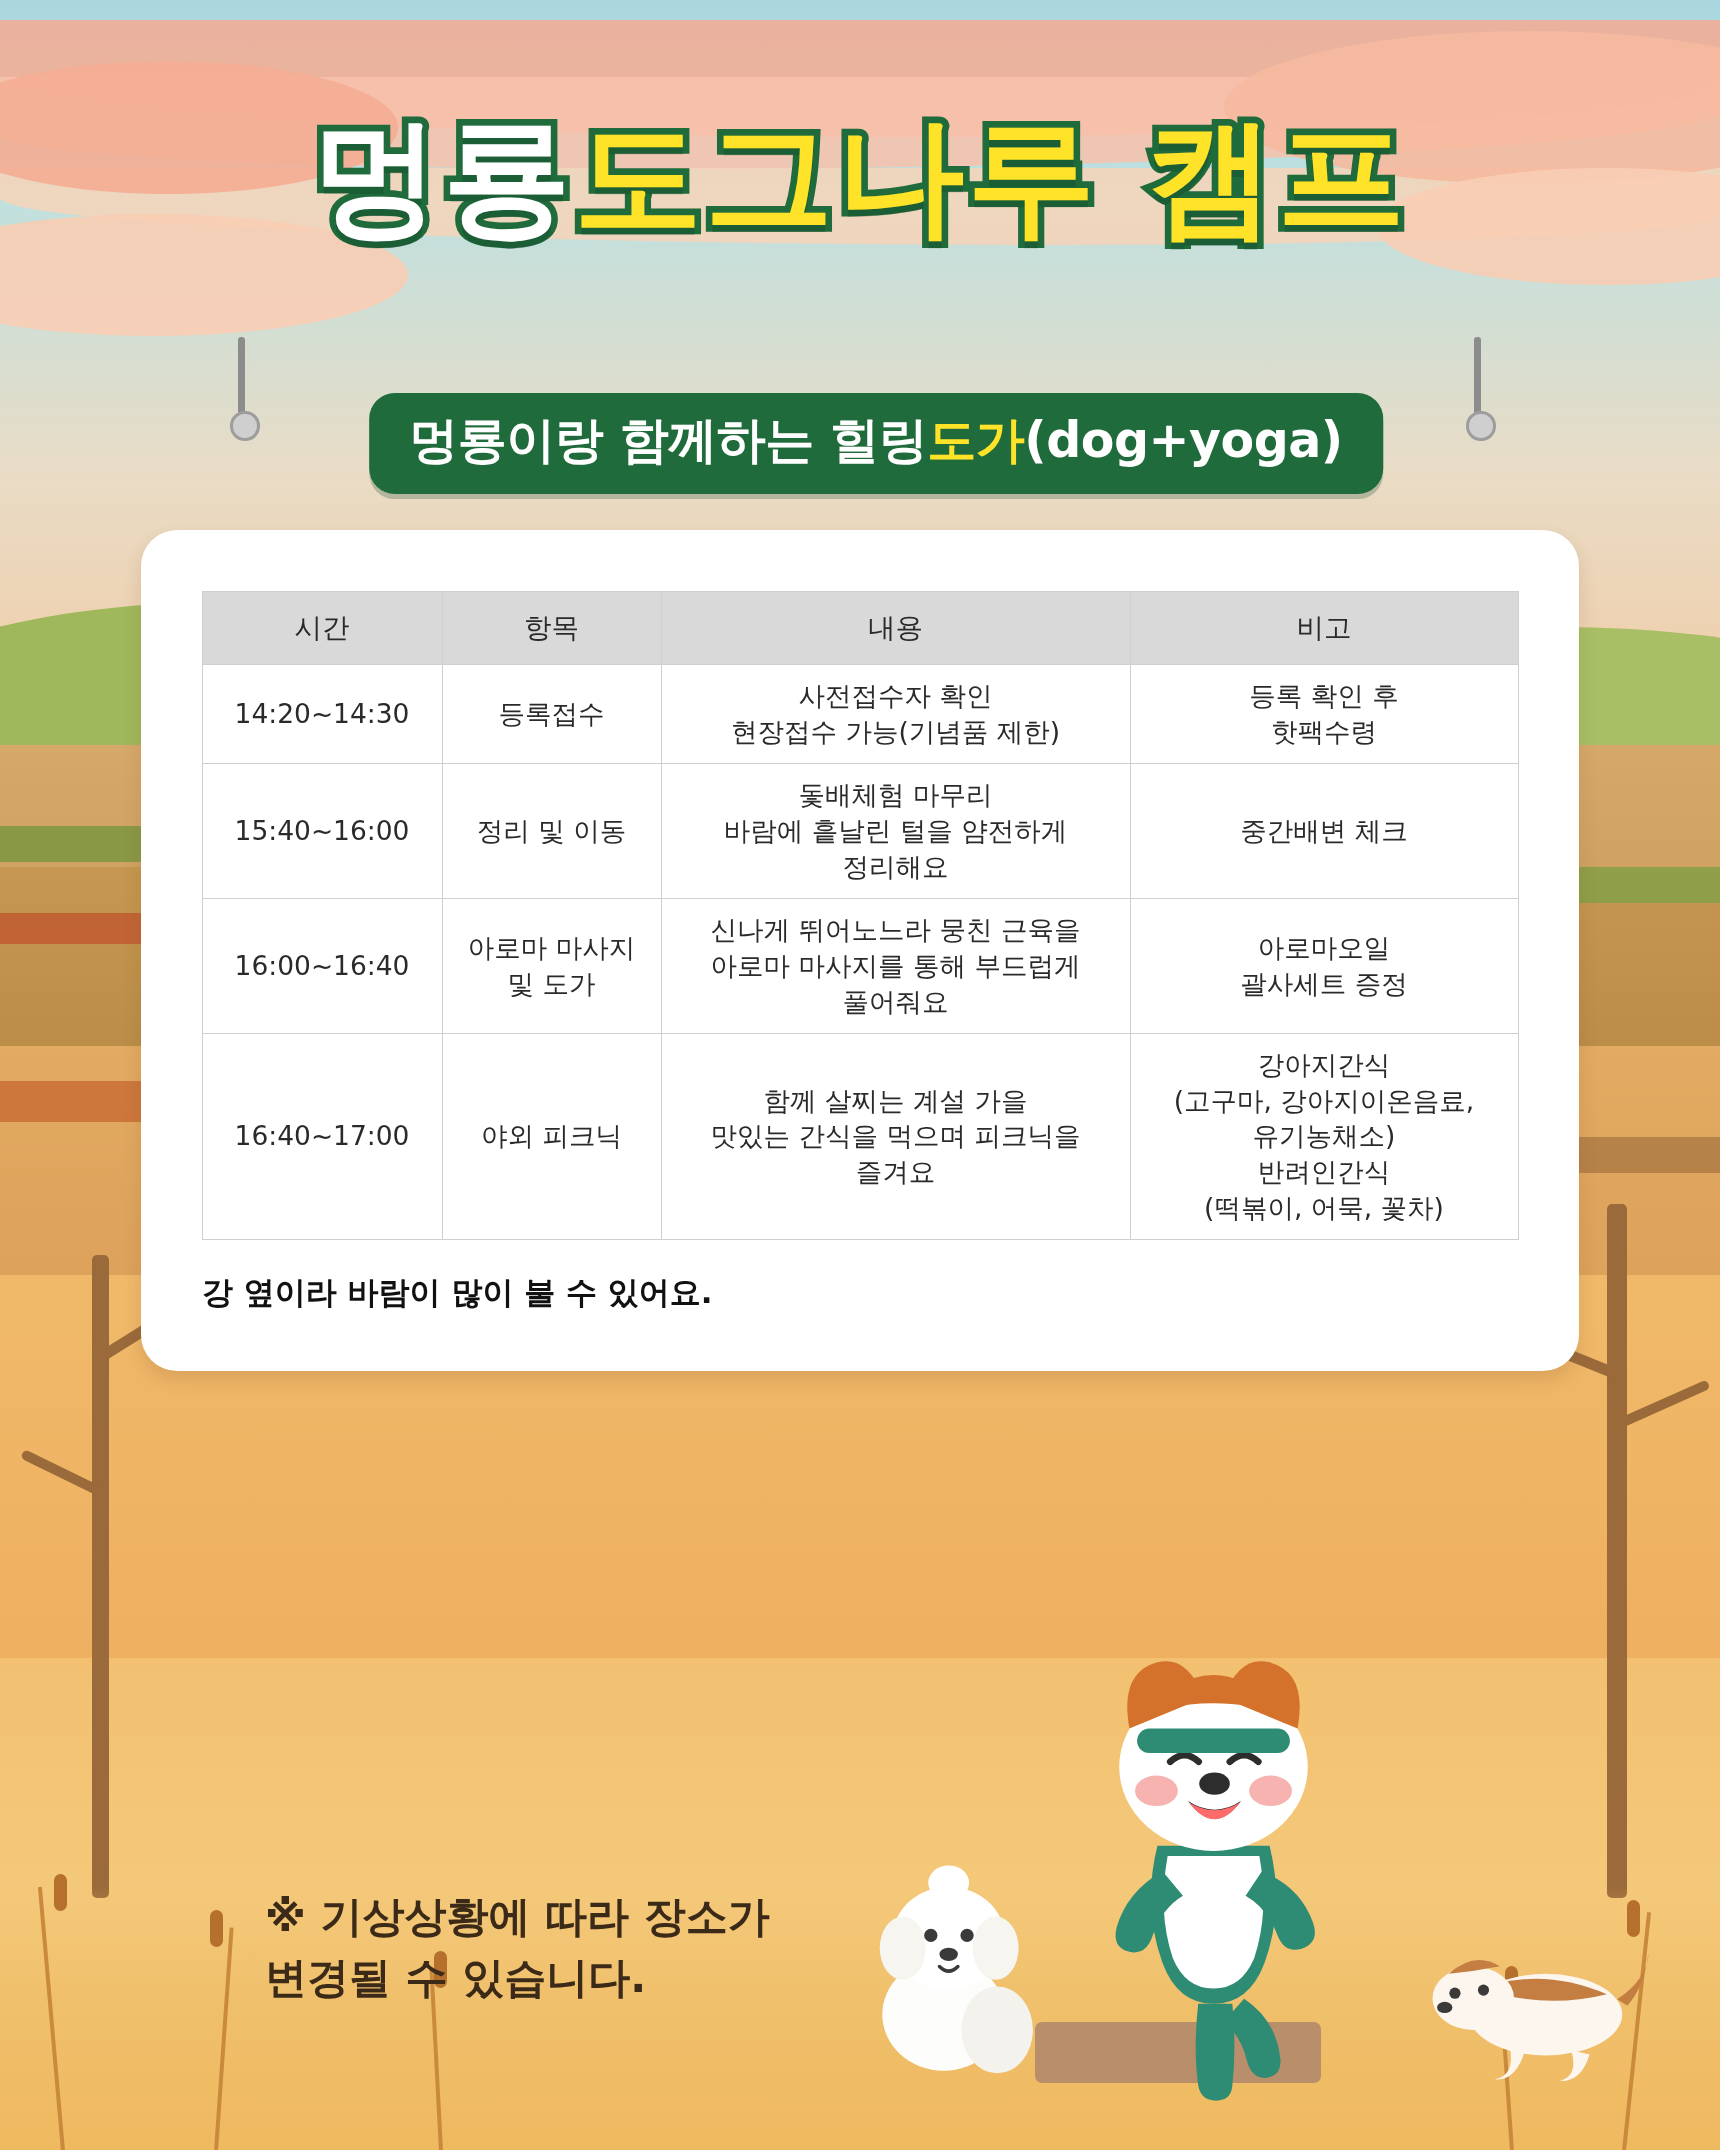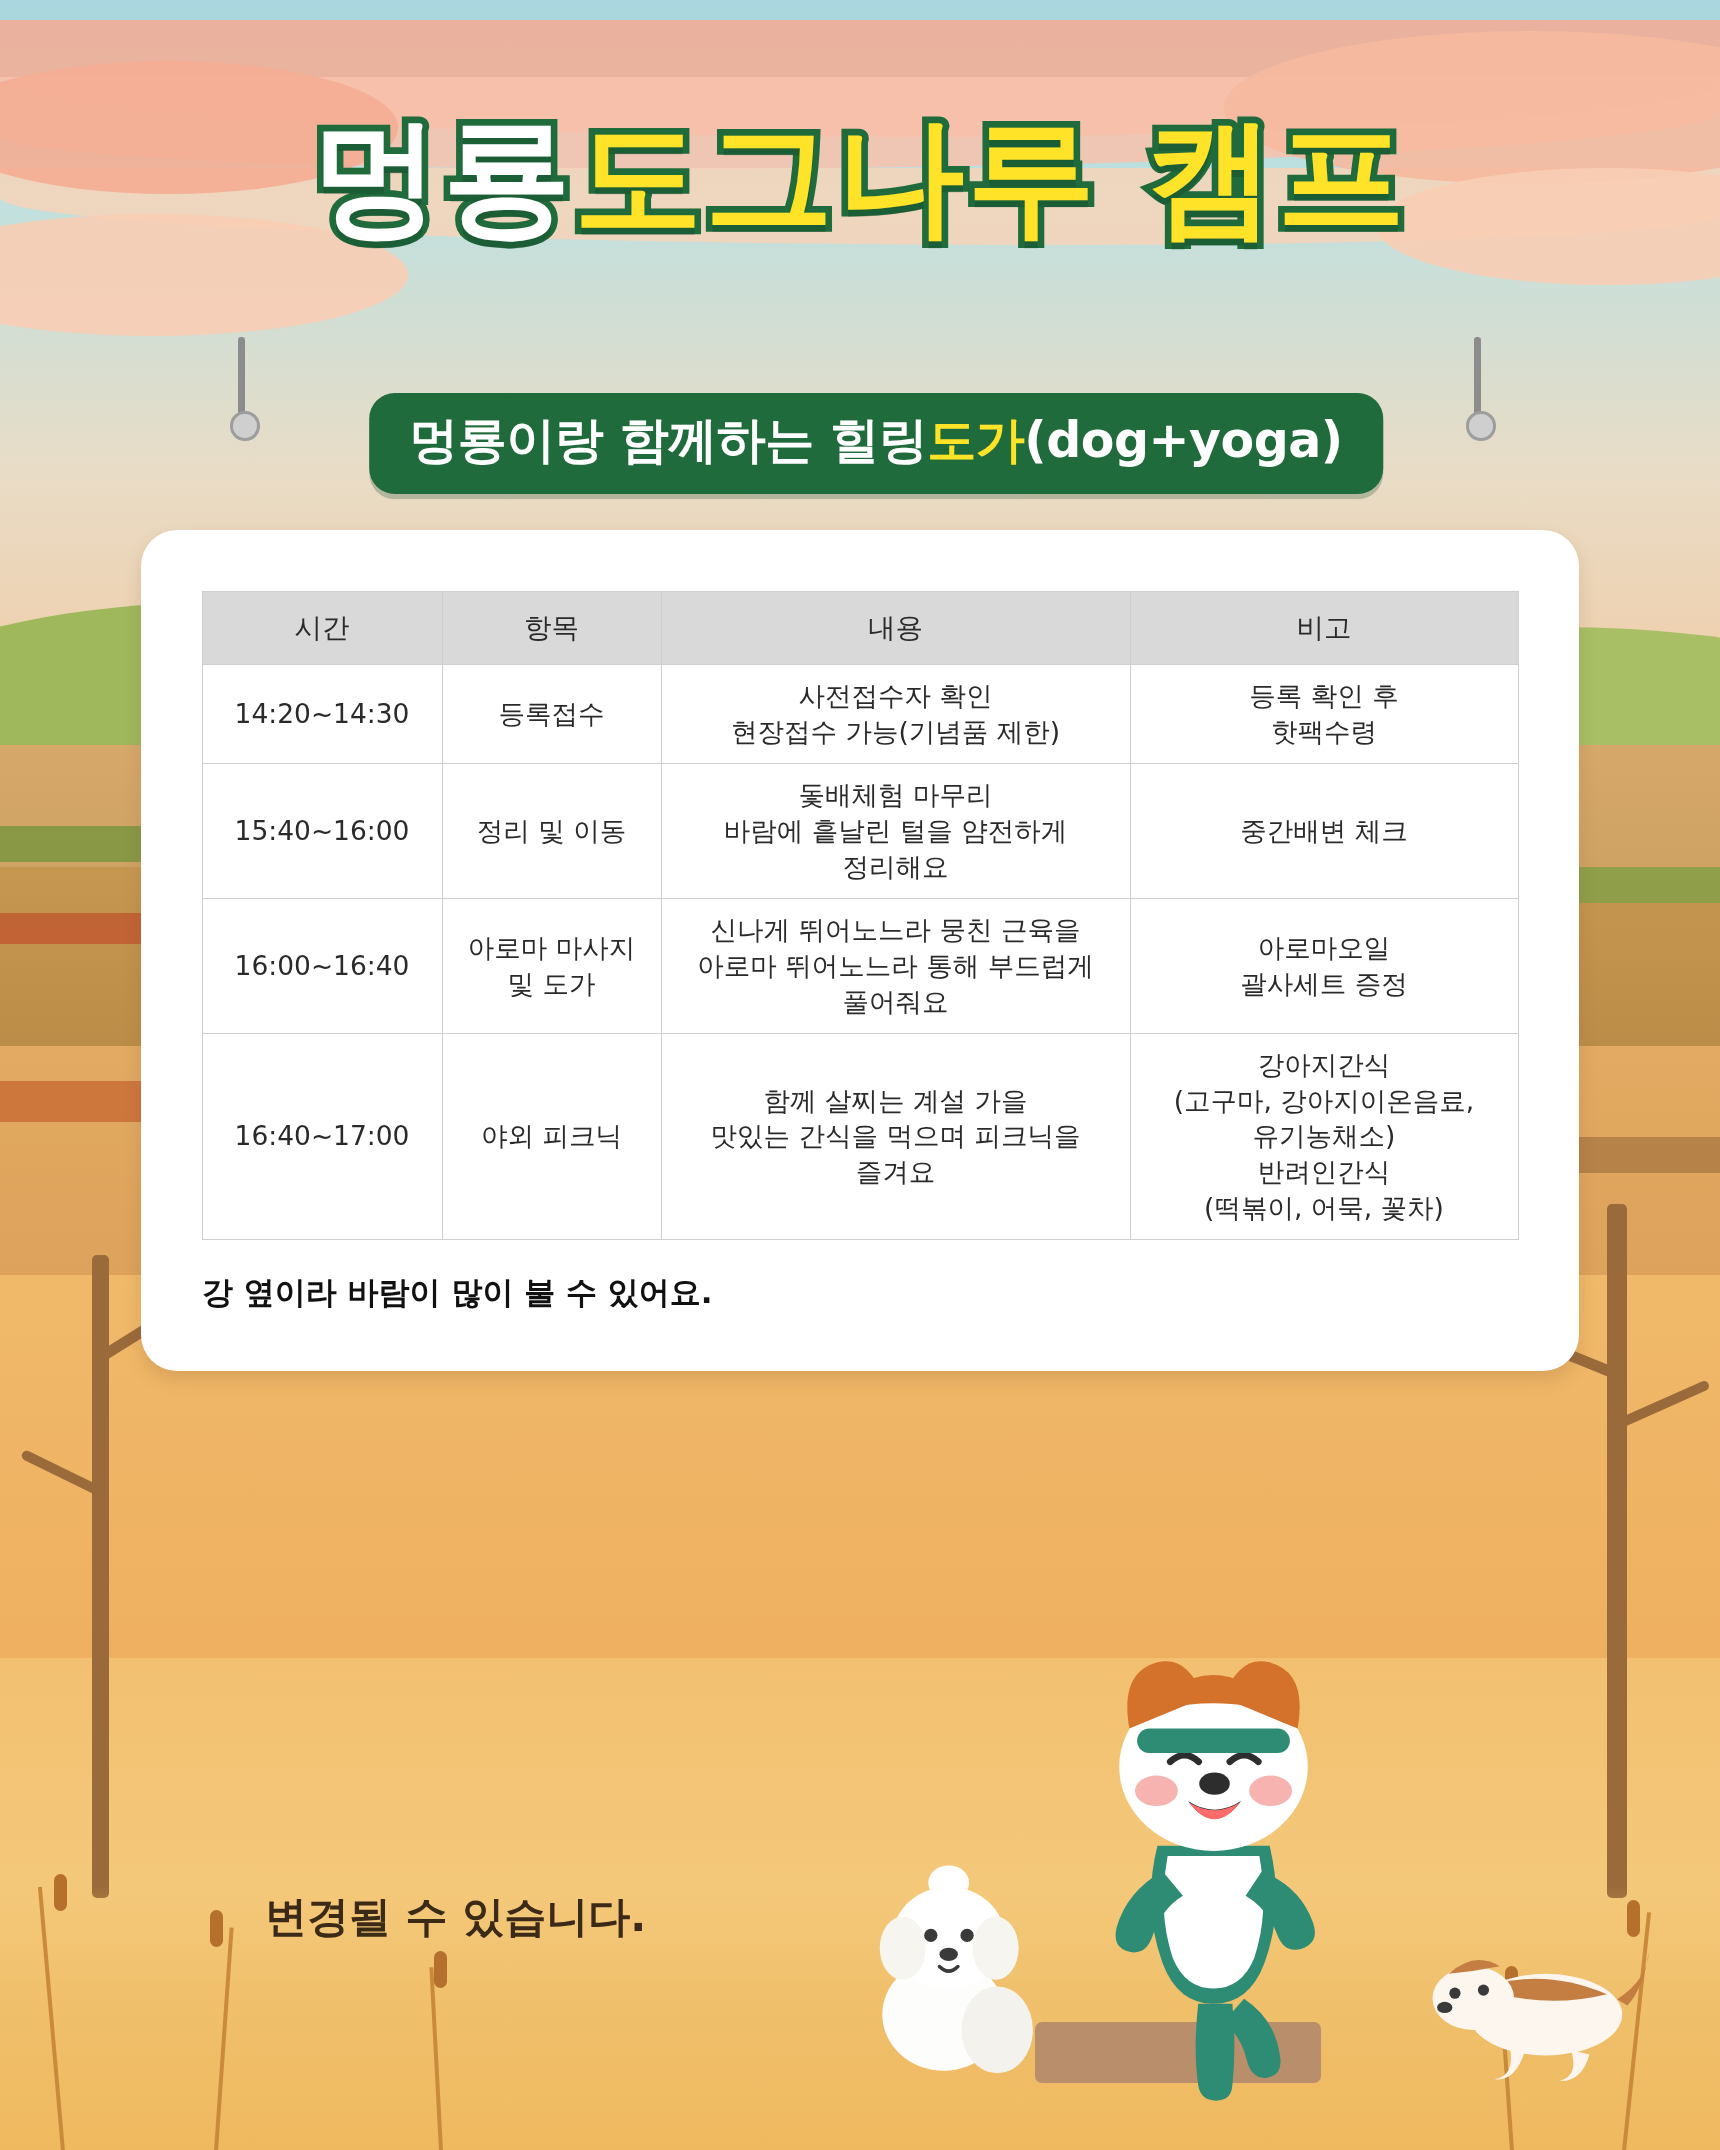--- a/index.html
+++ b/index.html
@@ -406,21 +406,21 @@
           <td>16:00~16:40</td>
           <td>
             <div class="cell-lines">
               <span>아로마 마사지</span>
               <span>및 도가</span>
             </div>
           </td>
           <td>
             <div class="cell-lines">
               <span>신나게 뛰어노느라 뭉친 근육을</span>
-              <span>아로마 뛰어노느라 통해 부드럽게</span>
+              <span>아로마 마사지를 통해 부드럽게</span>
               <span>풀어줘요</span>
             </div>
           </td>
           <td>
             <div class="cell-lines">
               <span>아로마오일</span>
               <span>괄사세트 증정</span>
             </div>
           </td>
         </tr>
@@ -450,20 +450,21 @@
         </tr>
       </tbody>
   </table>
 
   <div class="notes">
     <span>강 옆이라 바람이 많이 불 수 있어요.</span>
   </div>
 </div>
 
 <div class="footer-note">
+  <span>※ 기상상황에 따라 장소가</span>
   <span>변경될 수 있습니다.</span>
 </div>
 
 <div class="yoga-mat"></div>
 
 <svg class="mascot" viewBox="0 0 520 900">
 
   <path d="M150 380 q-30 120 10 230 q30 80 100 80 q70 0 100 -80 q40 -110 10 -230 z" fill="#2e8b74"></path>
   <path d="M170 400 q-20 110 10 200 q25 60 80 60 q55 0 80 -60 q30 -90 10 -200 z" fill="#ffffff"></path>
 

